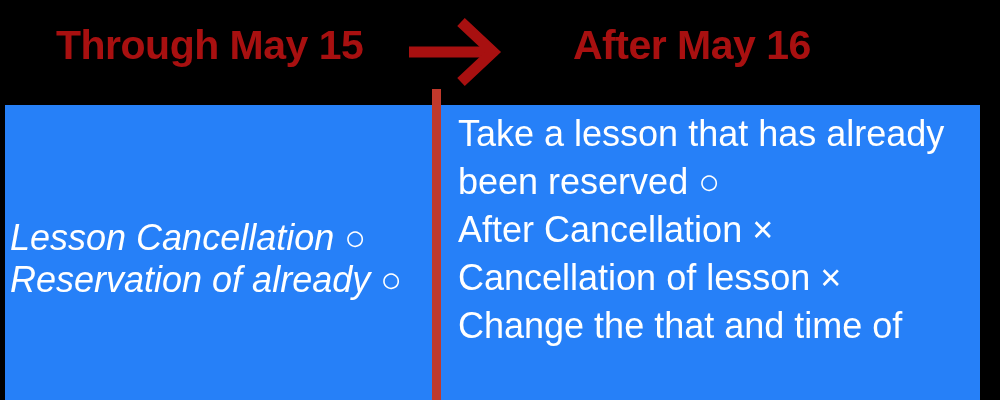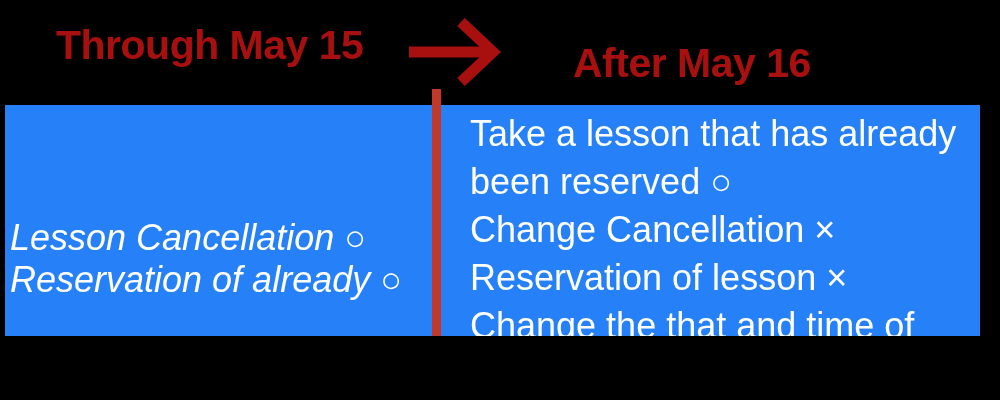--- a/index.html
+++ b/index.html
@@ -3,21 +3,21 @@
 <meta charset="utf-8">
 <style>
   html, body {
     margin: 0;
     padding: 0;
     background: #000000;
   }
   #screen {
     position: relative;
     width: 1000px;
-    height: 336px;
+    height: 400px;
     background: #000000;
     overflow: hidden;
     font-family: "Liberation Sans", sans-serif;
     -webkit-font-smoothing: antialiased;
   }
 
   
   .header-label {
     position: absolute;
     font-weight: bold;
@@ -26,21 +26,21 @@
     letter-spacing: -0.5px;
     line-height: 1;
   }
   #header-left {
     left: 56px;
     top: 25px;
     font-size: 41px;
   }
   #header-right {
     left: 573px;
-    top: 43px;
+    top: 25px;
     font-size: 41px;
   }
 
   
   #arrow {
     position: absolute;
     left: 403px;
     top: 14px;
     width: 100px;
     height: 74px;
@@ -77,21 +77,20 @@
   }
   #column-before {
     left: 10px;
     top: 217px;
     font-style: italic;
   }
   #column-after {
     left: 458px;
     top: 110px;
     line-height: 48px;
-    margin-left: 12px;
   }
   .text-line {
     display: block;
   }
 </style>
 </head>
 <body>
 
 <div id="screen">
 
@@ -113,18 +112,18 @@
   <div id="divider"></div>
 
   <div id="column-before" class="column">
     <span class="text-line">Lesson Cancellation ○</span>
     <span class="text-line">Reservation of already ○</span>
   </div>
 
   <div id="column-after" class="column">
     <span class="text-line">Take a lesson that has already</span>
     <span class="text-line">been reserved ○</span>
-    <span class="text-line">Change Cancellation ×</span>
-    <span class="text-line">Reservation of lesson ×</span>
+    <span class="text-line">After Cancellation ×</span>
+    <span class="text-line">Cancellation of lesson ×</span>
     <span class="text-line">Change the that and time of</span>
   </div>
 
 </div>
 
 </body></html>

